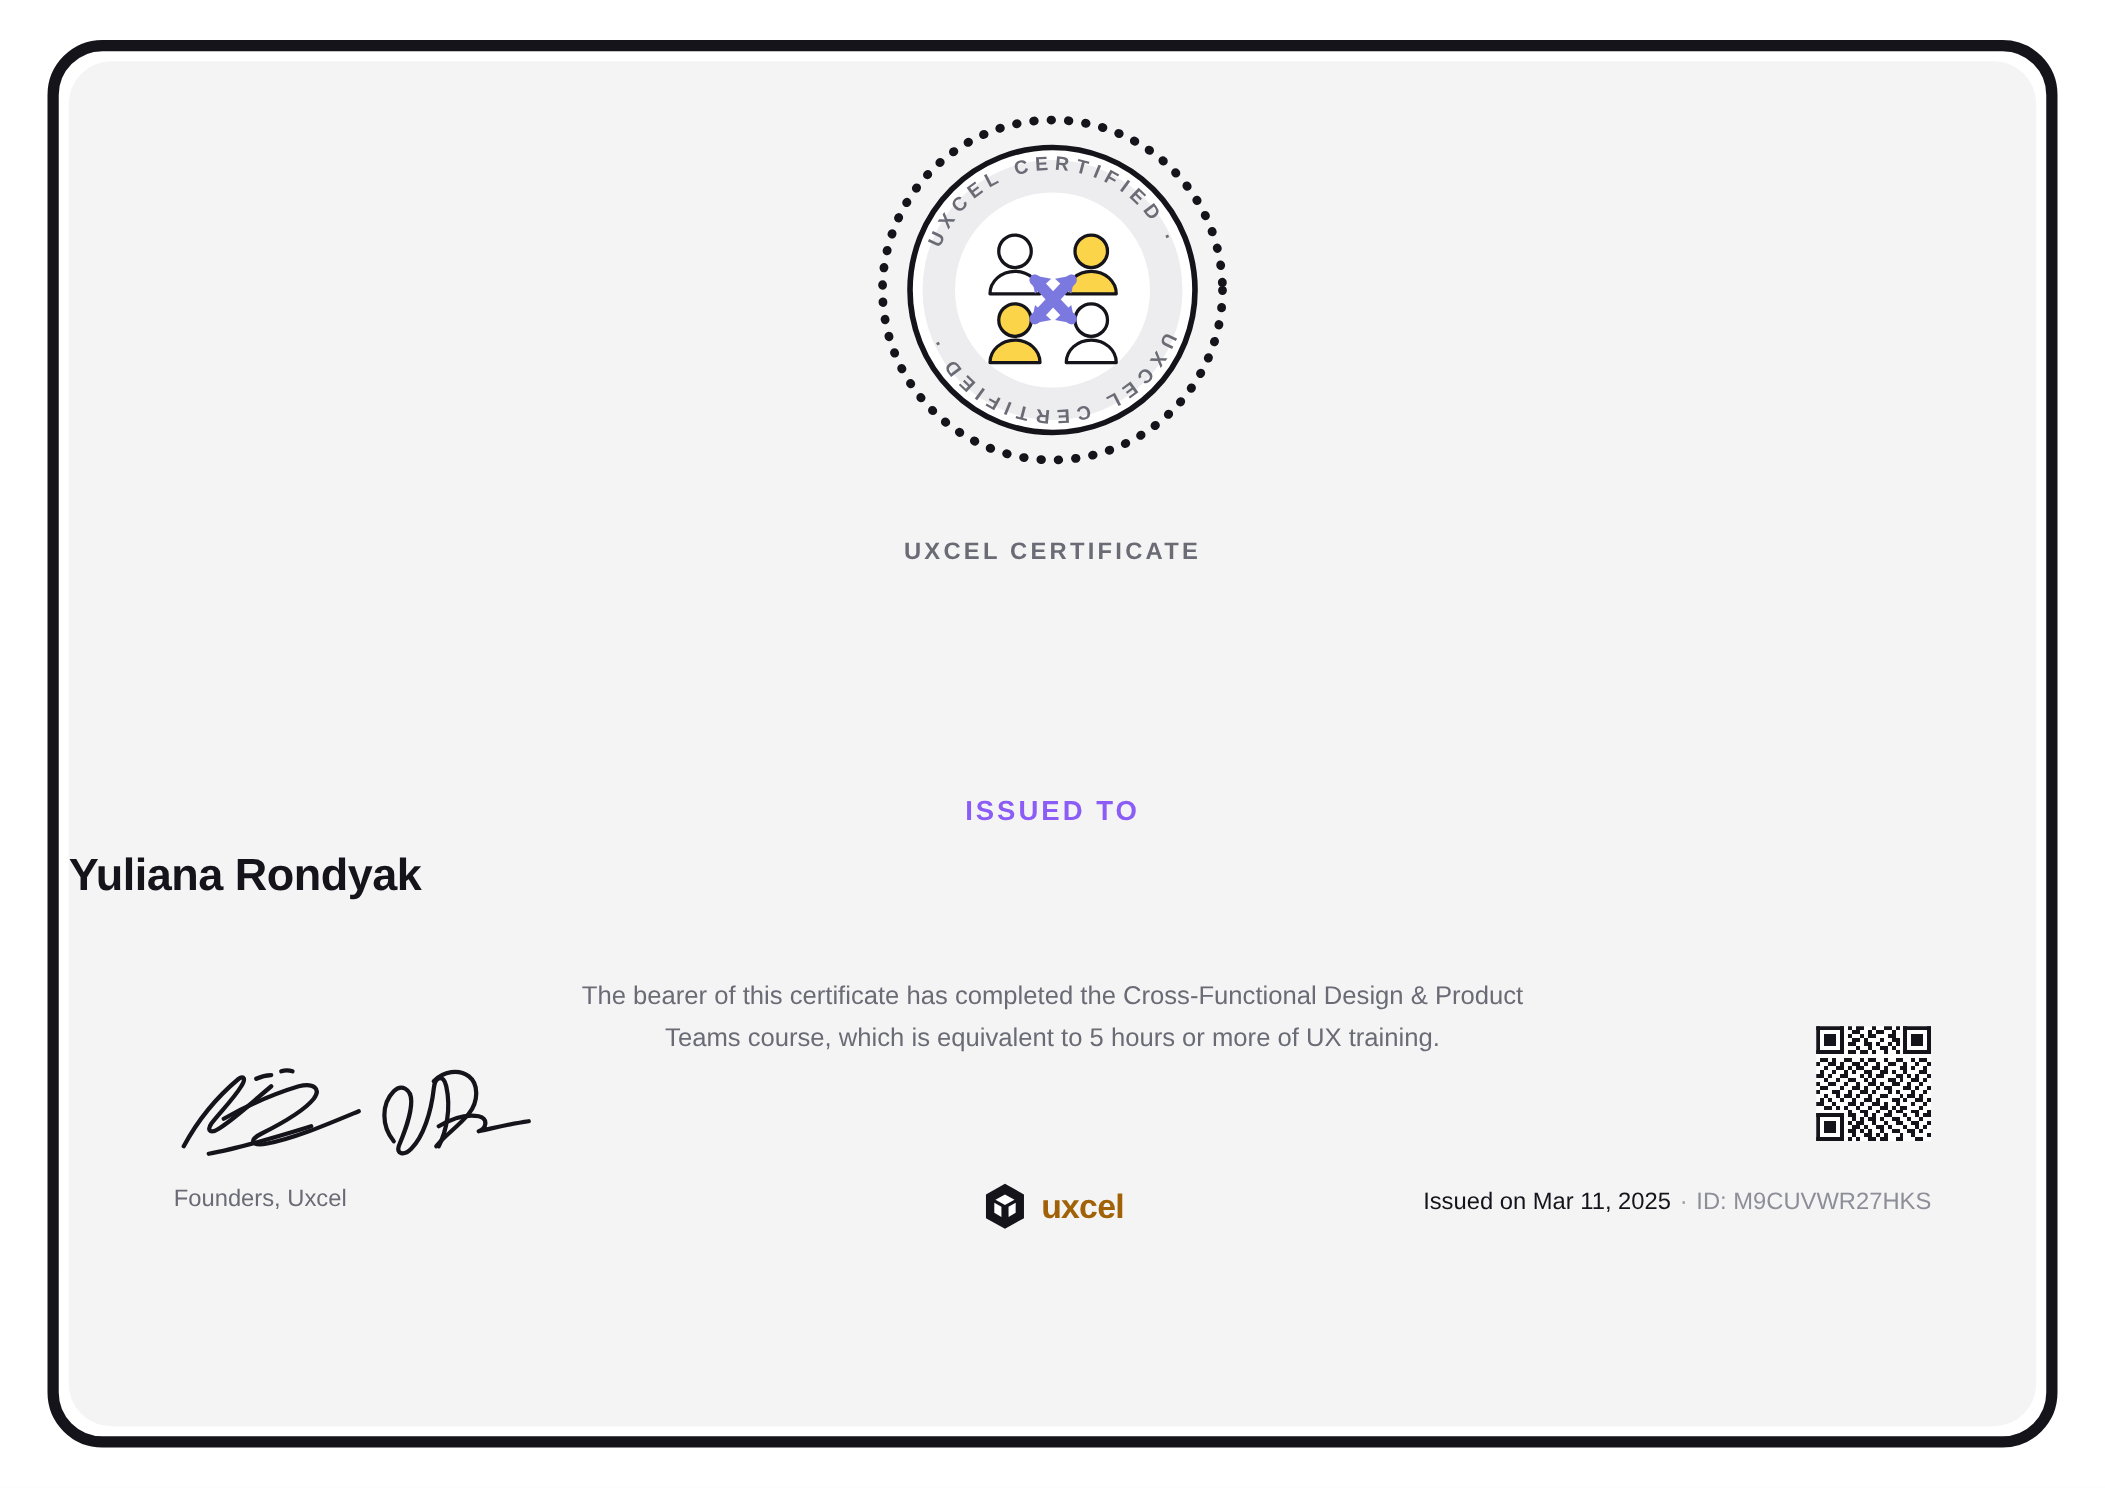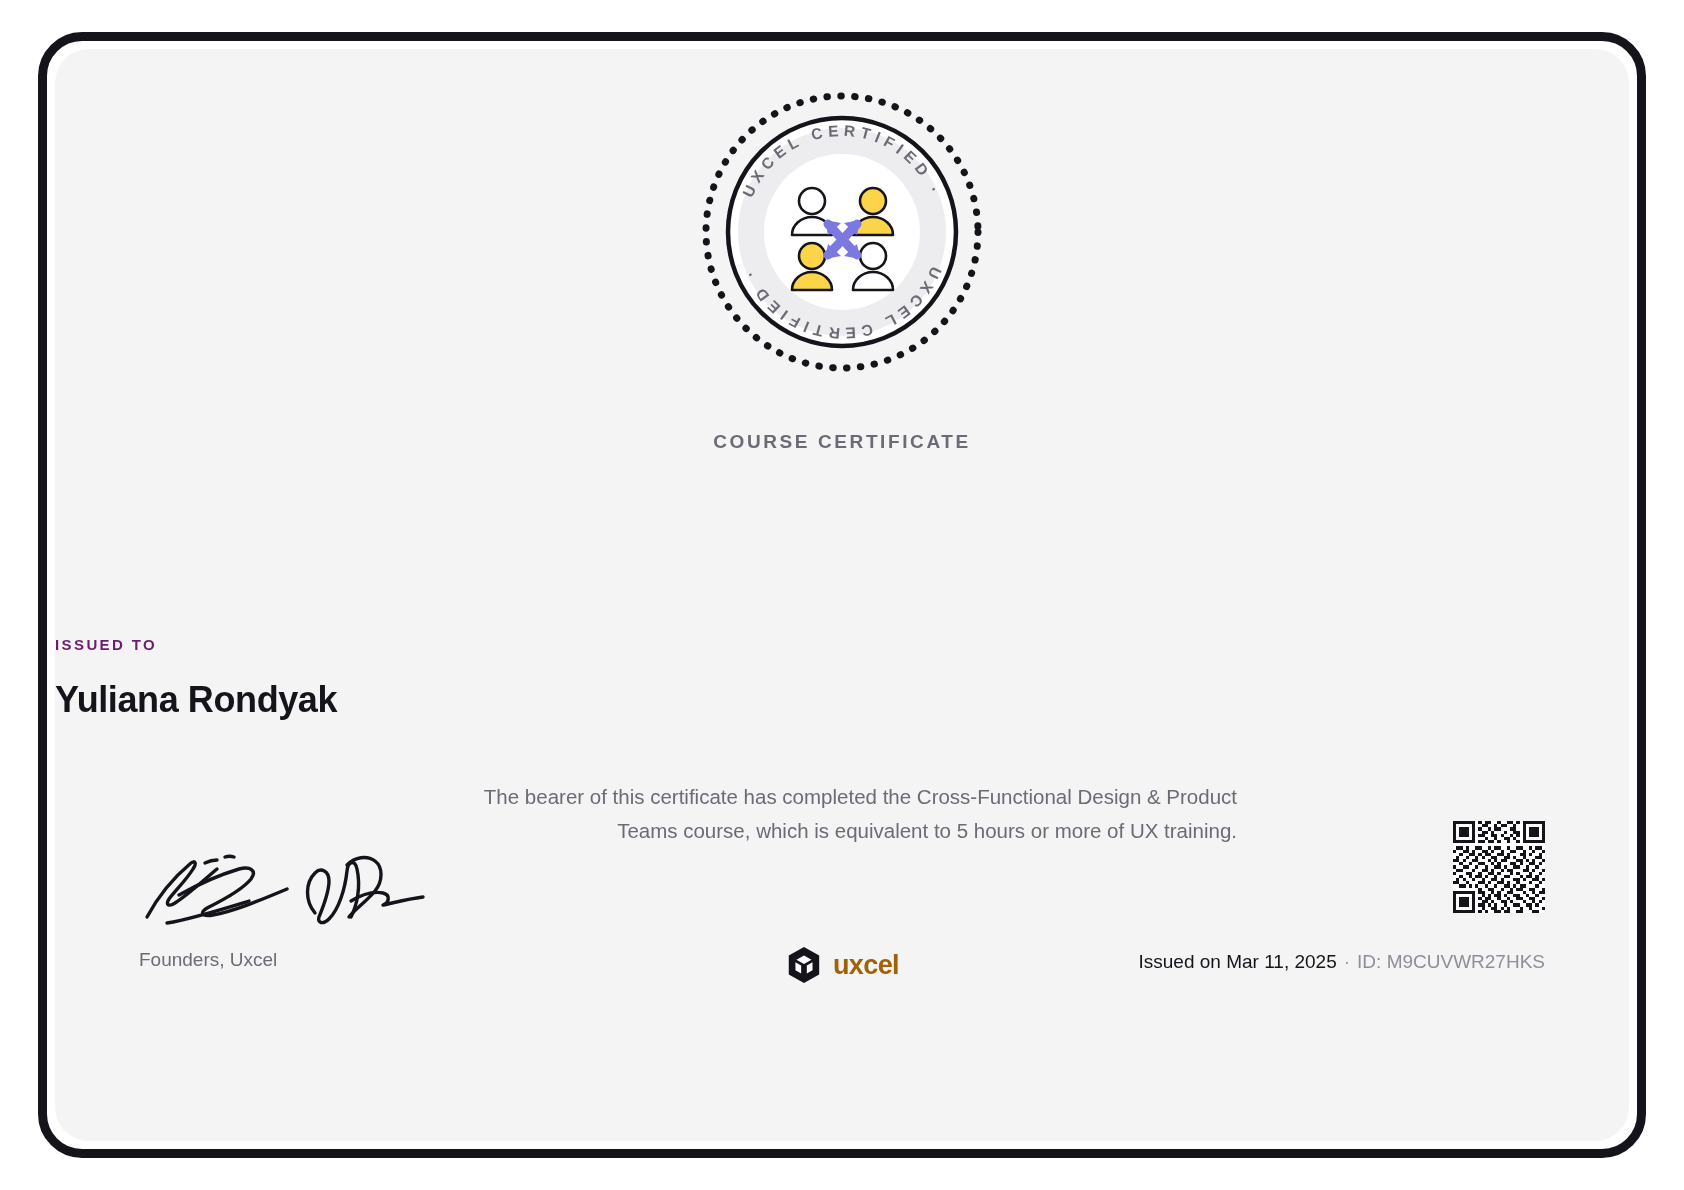--- a/index.html
+++ b/index.html
@@ -76,44 +76,45 @@
     font-weight: bold;
     letter-spacing: -1.6px;
     color: #15141b;
     white-space: nowrap;
   }
 
   .issued-label {
     position: absolute;
     left: 0; right: 0;
     top: 587px;
-    font-size: 15px;
+    text-align: center;
+    font-size: 22px;
     font-weight: bold;
     letter-spacing: 2.4px;
-    color: #701a75;
+    color: #8b5cf6;
   }
 
   .recipient {
     position: absolute;
     left: 0; right: 0;
     top: 630px;
     text-align: left;
     font-size: 36px;
     font-weight: bold;
     letter-spacing: -0.4px;
     color: #15141b;
   }
 
   .description {
     position: absolute;
     left: 50%;
     top: 710px;
     transform: translateX(-50%);
     width: 790px;
-    text-align: right;
+    text-align: center;
     font-size: 20.5px;
     line-height: 34px;
     color: #6b6b76;
   }
 
   
   .signatures {
     position: absolute;
     left: 84px;
     top: 790px;
@@ -222,21 +223,21 @@
               <line x1="160" y1="137" x2="131" y2="168"></line>
               <polygon points="128,133 144,136 131,148" stroke="none"></polygon>
               <polygon points="163,133 147,136 160,148" stroke="none"></polygon>
               <polygon points="128,172 144,169 131,157" stroke="none"></polygon>
               <polygon points="163,172 147,169 160,157" stroke="none"></polygon>
             </g>
           </g>
         </svg>
       </div>
 
-      <div class="eyebrow">COURSE CERTIFICATE</div>
+      <div class="eyebrow">UXCEL CERTIFICATE</div>
 
 
       <div class="issued-label">ISSUED TO</div>
 
       <div class="recipient">Yuliana Rondyak</div>
 
       <p class="description">The bearer of this certificate has completed the Cross-Functional Design &amp; Product Teams course, which is equivalent to 5 hours or more of UX training.</p>
 
       <div class="signatures">
         <svg class="sig-svg" width="300" height="90" viewBox="0 0 300 90" xmlns="http://www.w3.org/2000/svg">

